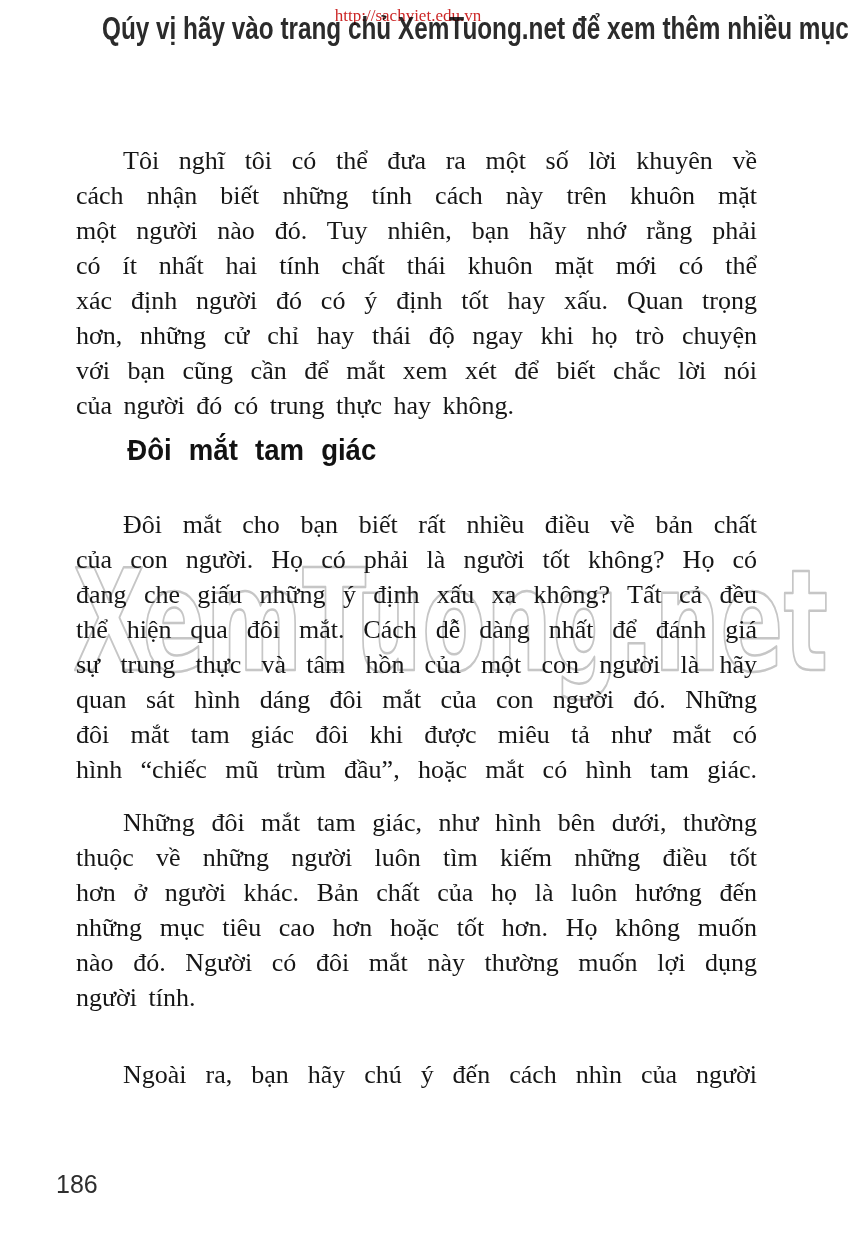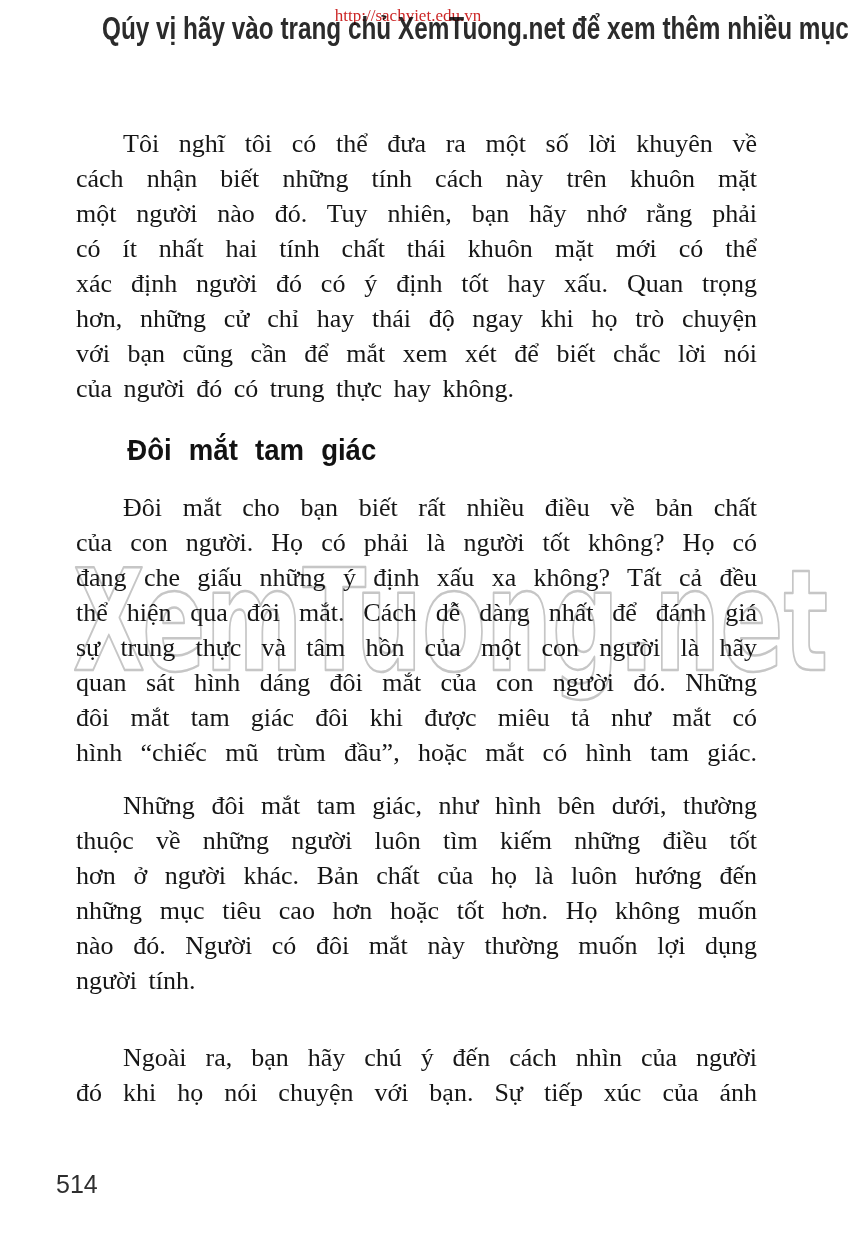--- a/index.html
+++ b/index.html
@@ -48,21 +48,21 @@
   
   .para {
     position:absolute; left:76px; width:681px;
     color:var(--body-text,#161616);
     font-size:26px;
     line-height:35px;
     z-index:1;
     word-spacing:2px;
   }
   .bline { text-align:justify; text-align-last:justify; }
-  .bline.first { padding-left:47px; }
+  .bline.first { padding-left:47px;margin-top:17px; }
   .bline.endleft { text-align-last:left; word-spacing:5px; }
   .p1 { top:126px; }
   .p2 { top:490px; }
   .p3 { top:788px; }
   .p4 { top:1040px; }
   .heading {
     position:absolute; left:76px; top:434px; width:681px;
     margin:0; padding-left:54px;
     font-family:"Liberation Sans", sans-serif;
     font-weight:700;
@@ -123,18 +123,17 @@
     <div class="bline first">Những đôi mắt tam giác, như hình bên dưới, thường</div>
     <div class="bline">thuộc về những người luôn tìm kiếm những điều tốt</div>
     <div class="bline">hơn ở người khác. Bản chất của họ là luôn hướng đến</div>
     <div class="bline">những mục tiêu cao hơn hoặc tốt hơn. Họ không muốn</div>
     <div class="bline">nào đó. Người có đôi mắt này thường muốn lợi dụng</div>
     <div class="bline endleft">người tính.</div>
   </div>
 
   <div class="para p4">
     <div class="bline first">Ngoài ra, bạn hãy chú ý đến cách nhìn của người</div>
-    <div class="bline">đó khi họ nói chuyện với bạn. Sự tiếp xúc của ánh</div>
   </div>
 
-  <div class="page-number">514</div>
+  <div class="page-number">186</div>
 
 </div>
 
 </body></html>

